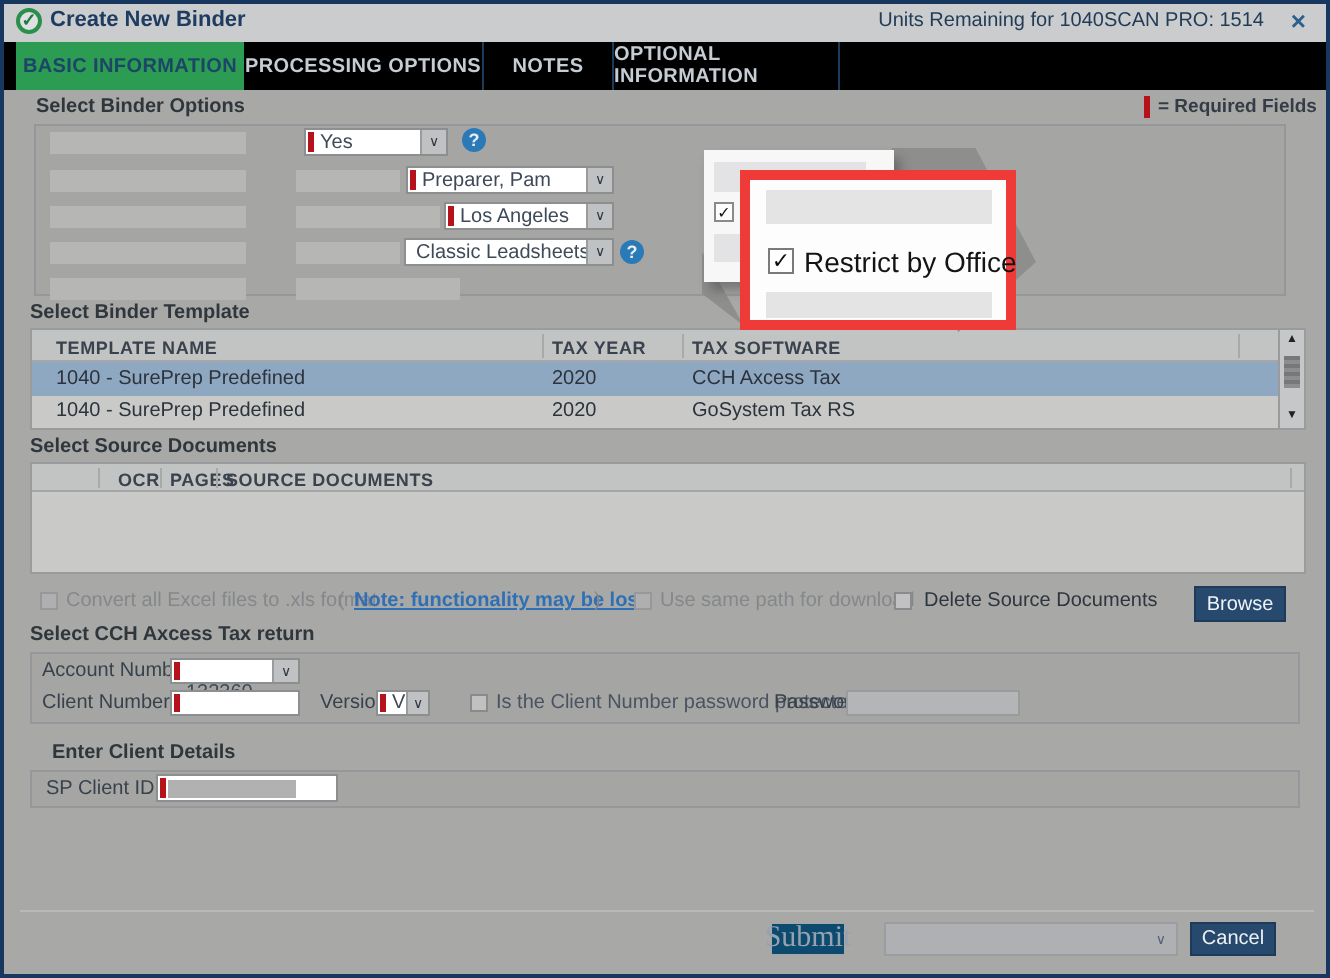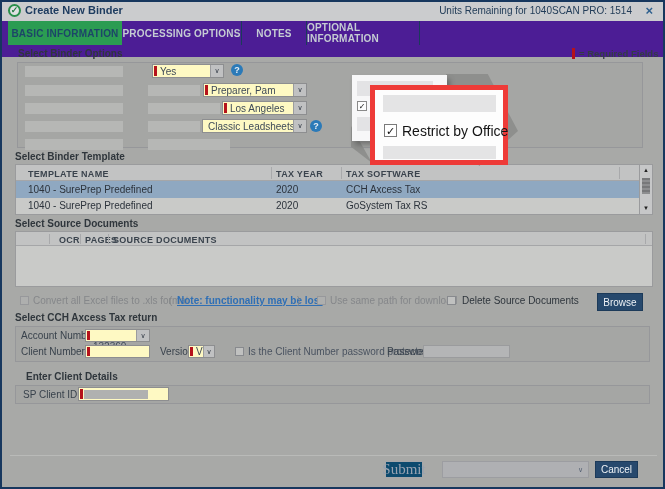--- a/index.html
+++ b/index.html
@@ -11,39 +11,39 @@
 
   
   .titlebar { position:absolute; left:0; top:0; width:665px; height:21px; background:#cbccce; }
   .tb-icon { position:absolute; left:8px; top:4px; width:13px; height:13px; border:2px solid #2a8f4b; border-radius:50%;
              background:#dfe0e1; color:#1f7a40; font-size:9px; font-weight:bold; line-height:9px; text-align:center; }
   .tb-title { position:absolute; left:25px; top:4px; font-size:11px; font-weight:bold; color:#1e3c60; }
   .tb-units { position:absolute; right:33px; top:5px; font-size:10px; color:#223c58; }
   .tb-close { position:absolute; right:12px; top:3px; font-size:13px; font-weight:bold; color:#2d5f8e; cursor:pointer; }
 
   
-  .tabbar { position:absolute; left:0; top:21px; width:665px; height:36px; background:#4c1d95; }
+  .tabbar { position:absolute; left:0; top:21px; width:665px; height:24px; background:#000000; }
   .tab { position:absolute; top:0; height:24px; font-size:10px; font-weight:bold; color:#c5ccd3;
          display:flex; align-items:center; justify-content:center; letter-spacing:.2px; border-right:1px solid #1b3b5b; }
   .tab.active { background:#2b9c52; color:#1d4568; border-right:none; }
   .tab1 { left:8px; width:114px; }
   .tab2 { left:122px; width:120px; }
   .tab3 { left:242px; width:65px; }
   .tab4 { left:307px; width:113px; }
 
   .sec-title { position:absolute; font-size:10px; font-weight:bold; color:#2f363c; }
   .panel { position:absolute; border:1px solid #96979a; background:#a5a6a4; }
 
   .legend-bar { position:absolute; left:572px; top:48px; width:3px; height:11px; background:#b5121b; }
   .legend-txt { position:absolute; left:579px; top:48px; font-size:9.5px; font-weight:bold; color:#343c45; }
 
   .block { position:absolute; background:#b6b7b5; }
 
   
-  .dd, .inp { position:absolute; background:#fef9c3; border:1px solid #8d8e90; height:14px; }
+  .dd, .inp { position:absolute; background:#ffffff; border:1px solid #8d8e90; height:14px; }
   .dd .val { position:absolute; left:5px; top:1px; font-size:10px; color:#3e4a58; white-space:nowrap; }
   .dd .req, .inp .req { position:absolute; left:1px; top:1px; bottom:1px; width:3px; background:#b5121b; }
   .dd .req + .val { left:7px; }
   .dd .chev { position:absolute; right:0; top:0; bottom:0; width:13px; border-left:1px solid #9b9c9e;
               background:#c0c1c2; color:#2f3844; font-size:7px; display:flex; align-items:center; justify-content:center; }
   .help { position:absolute; width:12px; height:12px; border-radius:50%; background:#2b7ab8; color:#e8eef4;
           font-size:9px; font-weight:bold; display:flex; align-items:center; justify-content:center; }
 
   
   .popup { position:absolute; left:352px; top:75px; width:95px; height:66px; background:#f7f7f8;

